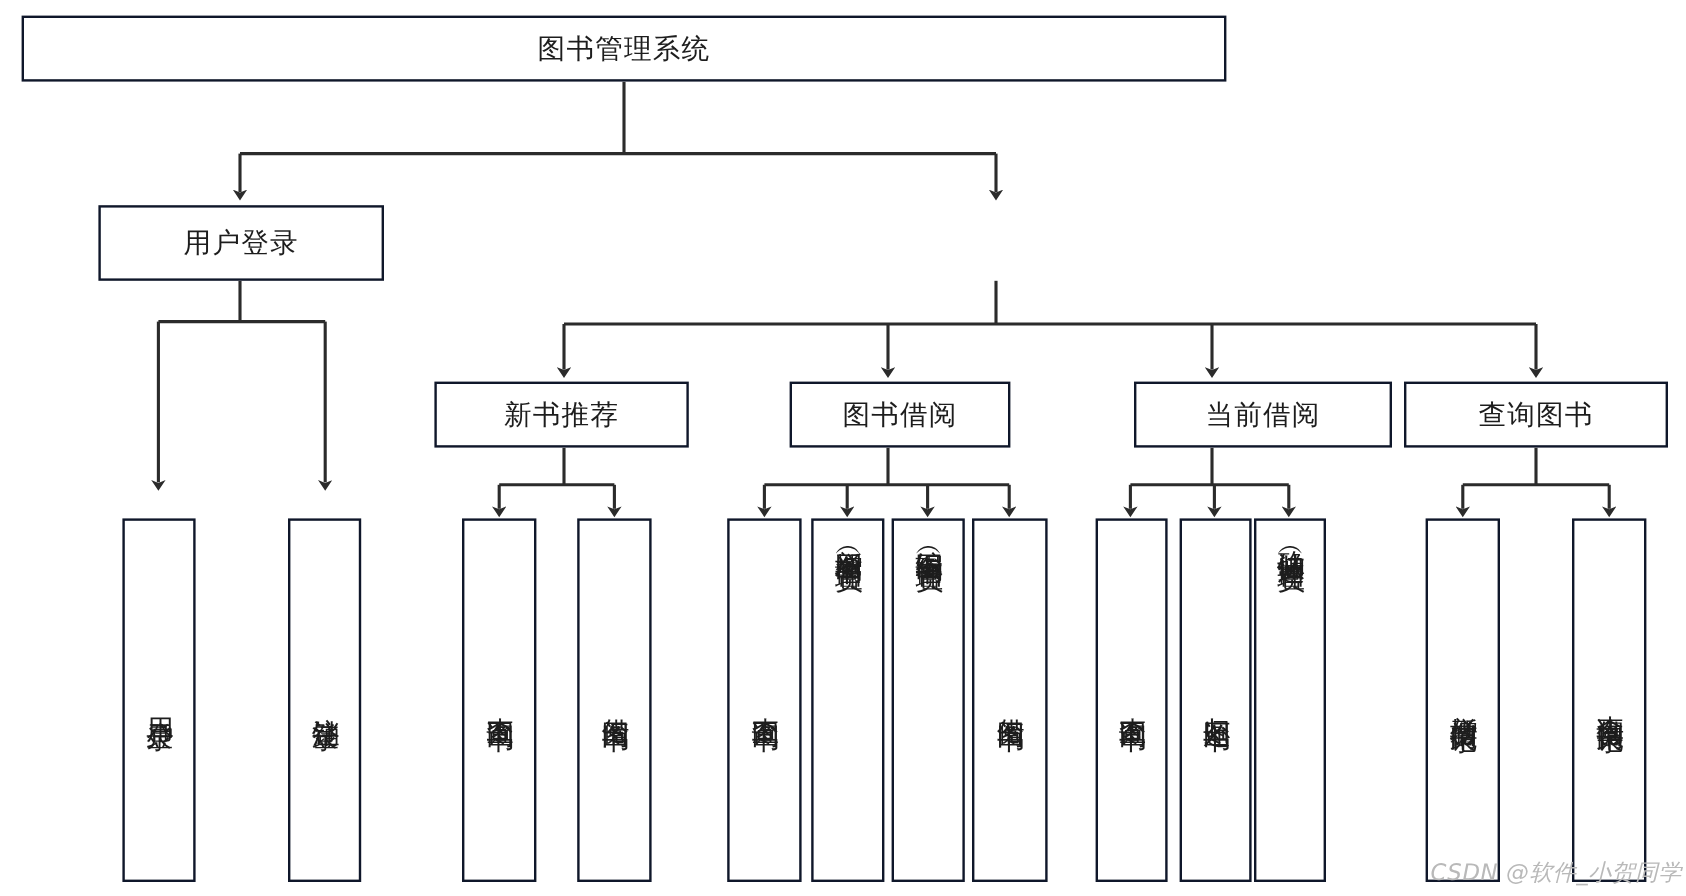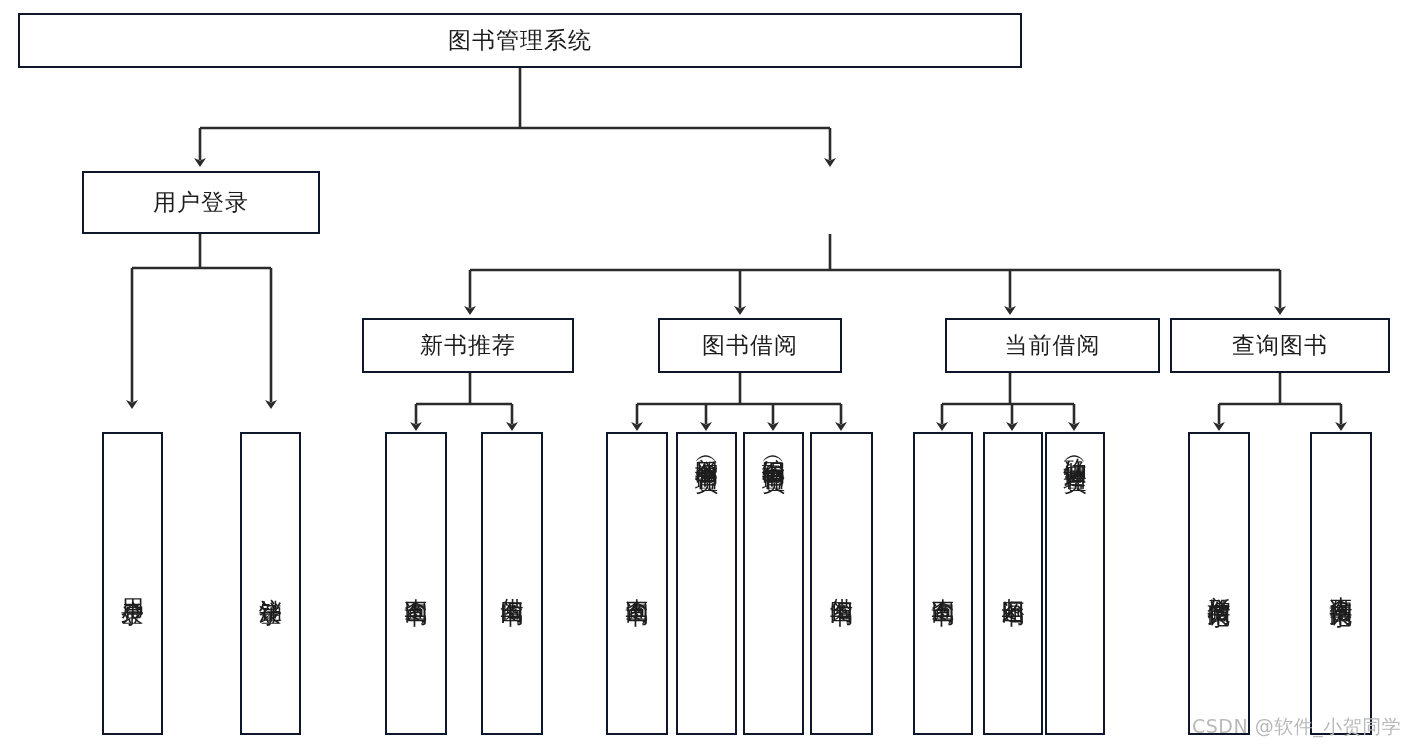--- a/index.html
+++ b/index.html
@@ -55,20 +55,21 @@
   .node.vert.center-ish {
     align-items: center;
     padding-top: 0;
   }
   .watermark {
     position: absolute;
     font-size: 19px;
     color: #b9b9b9;
     white-space: nowrap;
     letter-spacing: 0.5px;
+    font-style: italic;
   }
 </style>
 </head>
 <body>
 
 <div id="canvas">
 
   <svg class="edges" viewBox="0 0 1405 747">
     <defs>
       <marker id="arrow" markerWidth="10" markerHeight="12" refX="2" refY="6" orient="auto" markerUnits="userSpaceOnUse">

